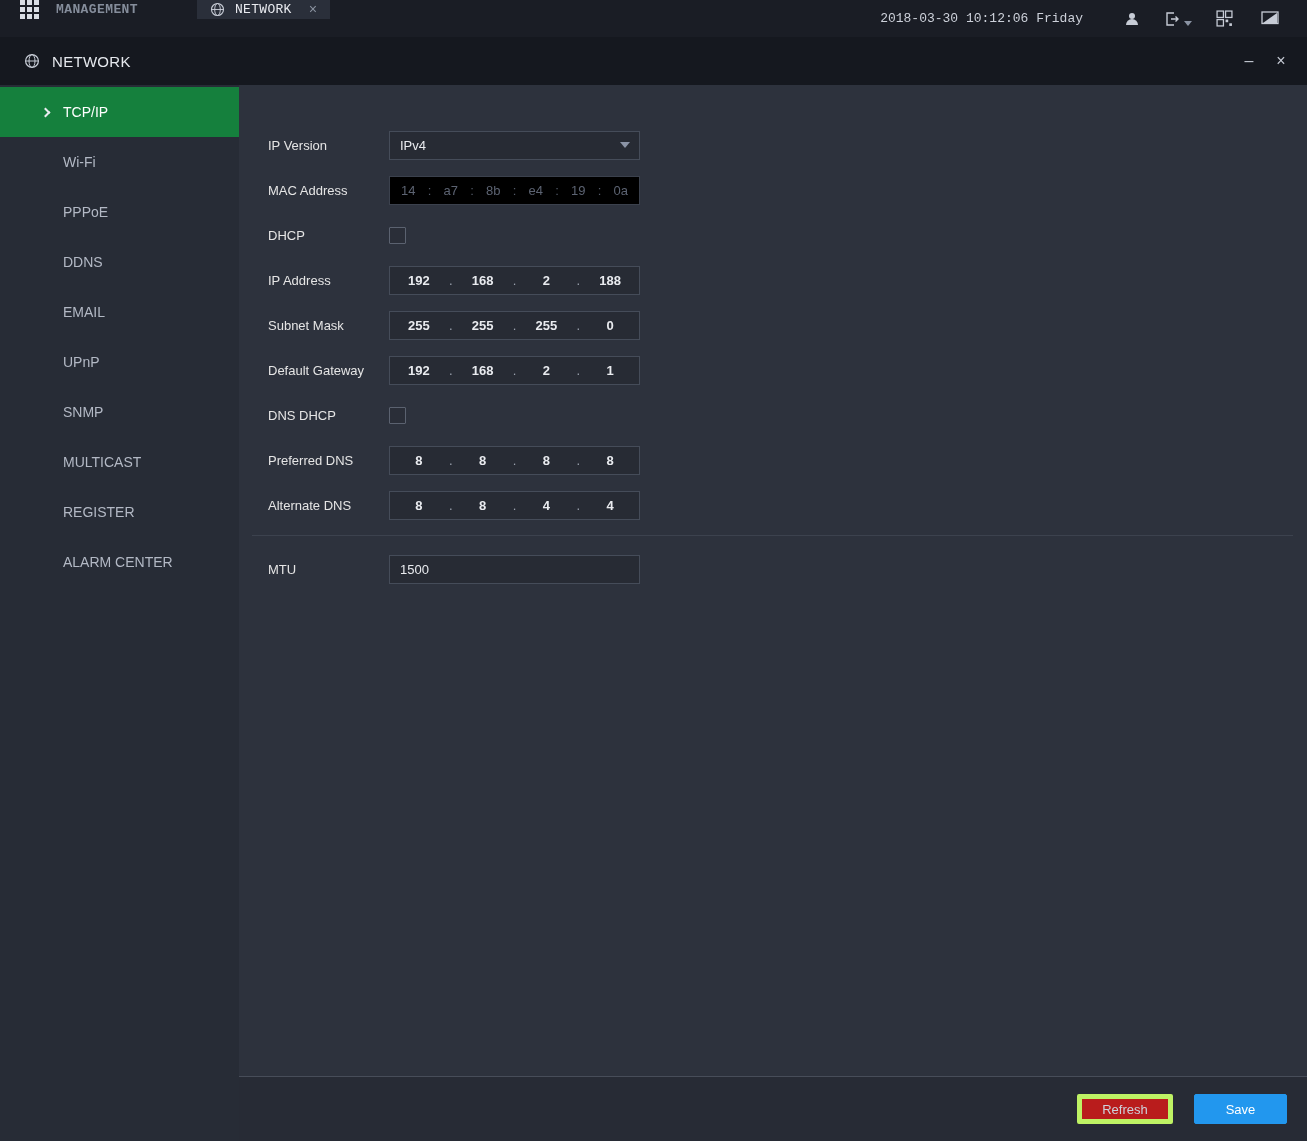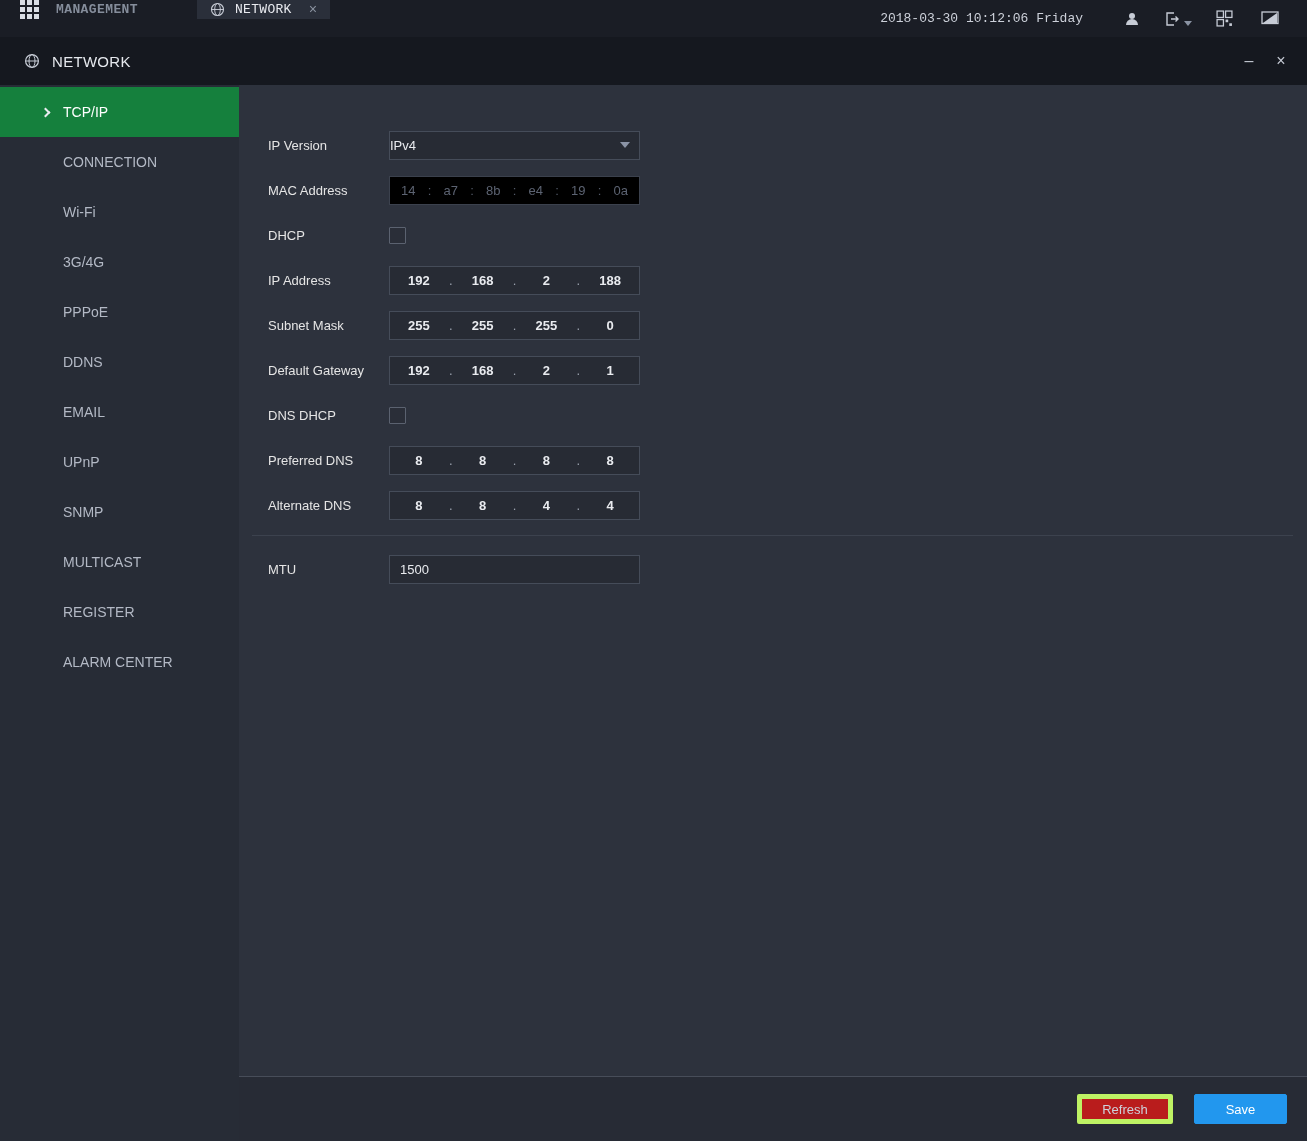--- a/index.html
+++ b/index.html
@@ -33,21 +33,21 @@
   .sidebar { width:239px; background:#272c36; padding-top:2px; flex:0 0 auto; }
   .side-item { height:50px; display:flex; align-items:center; padding-left:63px; color:#b3b9c5; font-size:14px; position:relative; cursor:default; }
   .side-item.active { background:#15803d; color:#ffffff; }
   .side-item .chevron { position:absolute; left:42px; width:7px; height:7px; border-top:2px solid #e9ebf0; border-right:2px solid #e9ebf0; transform:rotate(45deg); }
 
   .content { flex:1 1 auto; background:#2d323d; display:flex; flex-direction:column; min-width:0; }
   .form { flex:1 1 auto; padding:45px 0 0 29px; }
   .row { display:flex; align-items:center; height:30px; margin-bottom:15px; }
   .label { width:121px; color:#e5e5e5; font-size:13px; flex:0 0 auto; }
   .field { width:251px; height:29px; background:#272b34; border:1px solid #454c59; display:flex; align-items:center; color:#e9ebef; font-size:13px; }
-  .select { position:relative; }
+  .select { position:relative; padding-left:10px; }
   .caret-down { position:absolute; right:9px; top:10px; width:0; height:0; border-left:5px solid transparent; border-right:5px solid transparent; border-top:6px solid #8b94a6; }
   .seg-field .seg { flex:1; text-align:center; font-weight:bold; }
   .seg-field .sep { width:6px; text-align:center; color:#9aa1ad; font-weight:normal; }
   .field.disabled { color:#5c6372; border-color:#3b414d; background:#000000; }
   .field.disabled .seg { font-weight:normal; }
   .field.disabled .sep { color:#535a68; }
   .checkbox { width:17px; height:17px; border:1px solid #5b6270; background:#2a2e38; border-radius:1px; }
   .form-divider { height:1px; background:#3c424e; margin:14px 14px 18px -16px; }
   .text-field { padding-left:10px; }
 
@@ -141,27 +141,21 @@
   </div>
 
   <div class="win-body">
 
     <div class="sidebar">
       <div class="side-item active">
         <span class="chevron"></span>
         <span>TCP/IP</span>
       </div>
       <div class="side-item">
-          <span>CONNECTION</span>
-        </div>
-      <div class="side-item">
           <span>Wi-Fi</span>
-        </div>
-      <div class="side-item">
-          <span>3G/4G</span>
         </div>
       <div class="side-item">
           <span>PPPoE</span>
         </div>
       <div class="side-item">
           <span>DDNS</span>
         </div>
       <div class="side-item">
           <span>EMAIL</span>
         </div>

